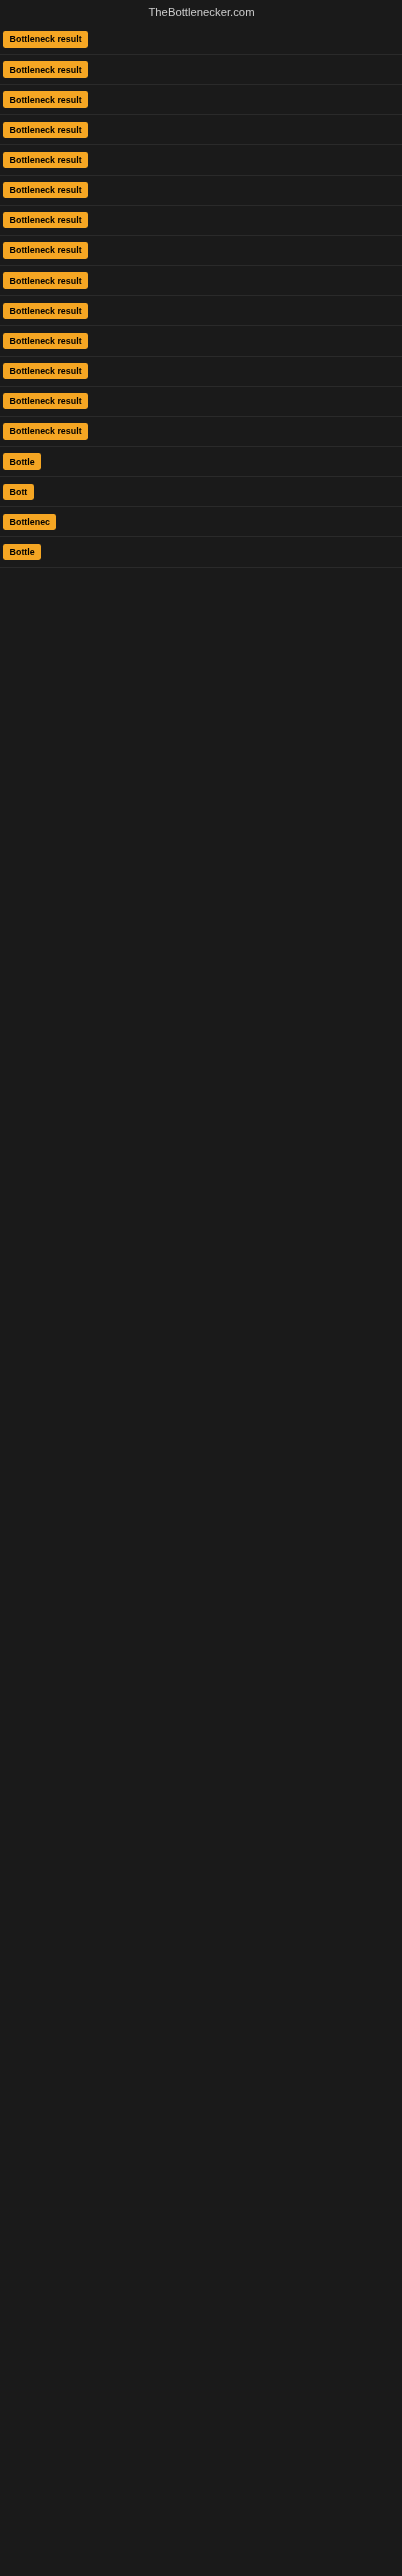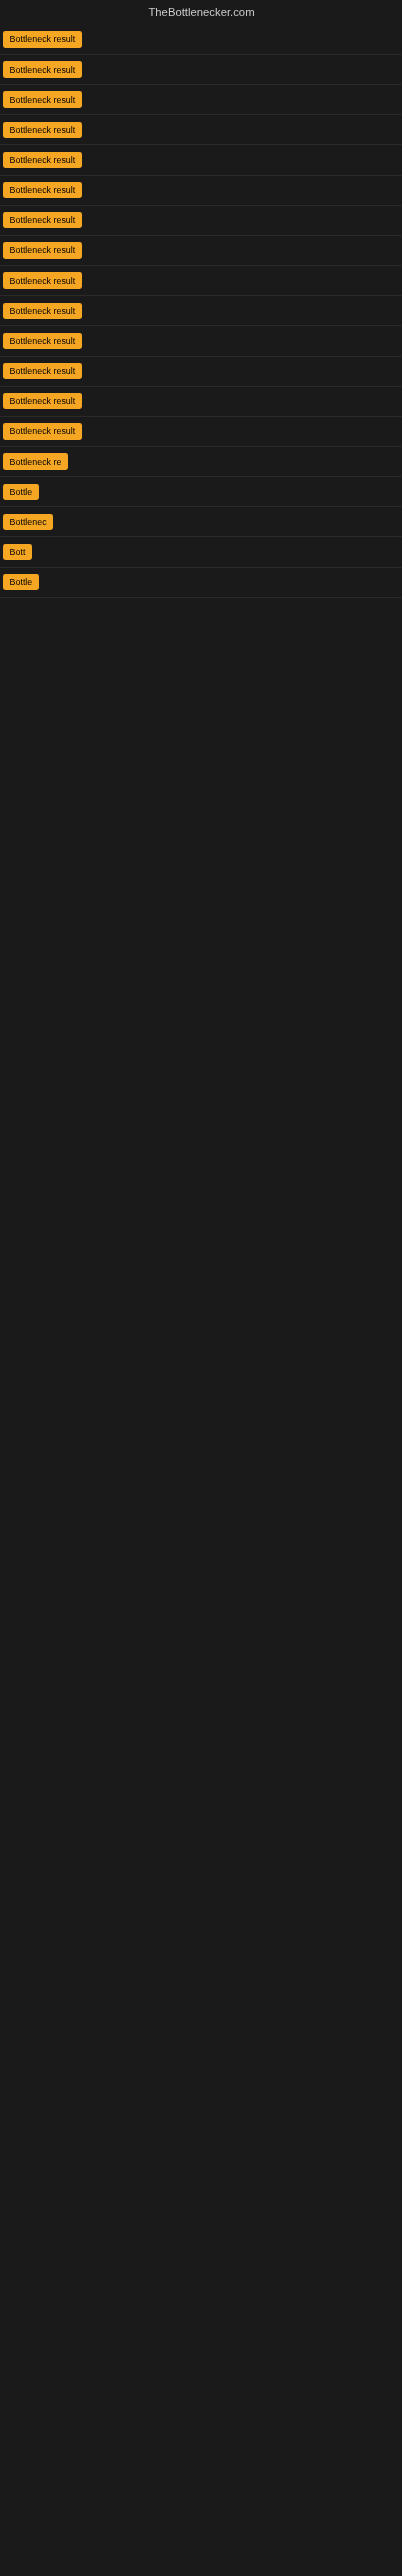--- a/index.html
+++ b/index.html
@@ -22,21 +22,21 @@
       font-size: 11.3px;
       padding: 6.4px 0;
       background-color: #1a1a1a;
     }
 
     .bottleneck-badge {
       display: inline-block;
       background-color: #f5a623;
       color: #000000;
       font-size: 8.9px;
-      font-weight: normal;
+      font-weight: bold;
       padding: 3.2px 6.4px;
       border-radius: 2.4px;
       white-space: nowrap;
       overflow: hidden;
     }
 
     .result-row {
       padding: 6.4px 3.2px;
       border-bottom: 0.8px solid #2a2a2a;
       display: flex;
@@ -87,28 +87,25 @@
     <div class="result-row">
       <div class="bottleneck-badge" style="max-width: 105px;">Bottleneck result</div>
     </div>
     <div class="result-row">
       <div class="bottleneck-badge" style="max-width: 105px;">Bottleneck result</div>
     </div>
     <div class="result-row">
       <div class="bottleneck-badge" style="max-width: 101px;">Bottleneck result</div>
     </div>
     <div class="result-row">
-      <div class="bottleneck-badge" style="max-width: 72px;">Bottleneck re</div>
-    </div>
-    <div class="result-row">
       <div class="bottleneck-badge" style="max-width: 44px;">Bottle</div>
     </div>
     <div class="result-row">
-      <div class="bottleneck-badge" style="max-width: 60px;">Bottlenec</div>
+      <div class="bottleneck-badge" style="max-width: 34px;">Bott</div>
     </div>
     <div class="result-row">
-      <div class="bottleneck-badge" style="max-width: 34px;">Bott</div>
+      <div class="bottleneck-badge" style="max-width: 60px;">Bottlenec</div>
     </div>
     <div class="result-row">
       <div class="bottleneck-badge" style="max-width: 44px;">Bottle</div>
     </div>
   </div>
 
 
 </body></html>

